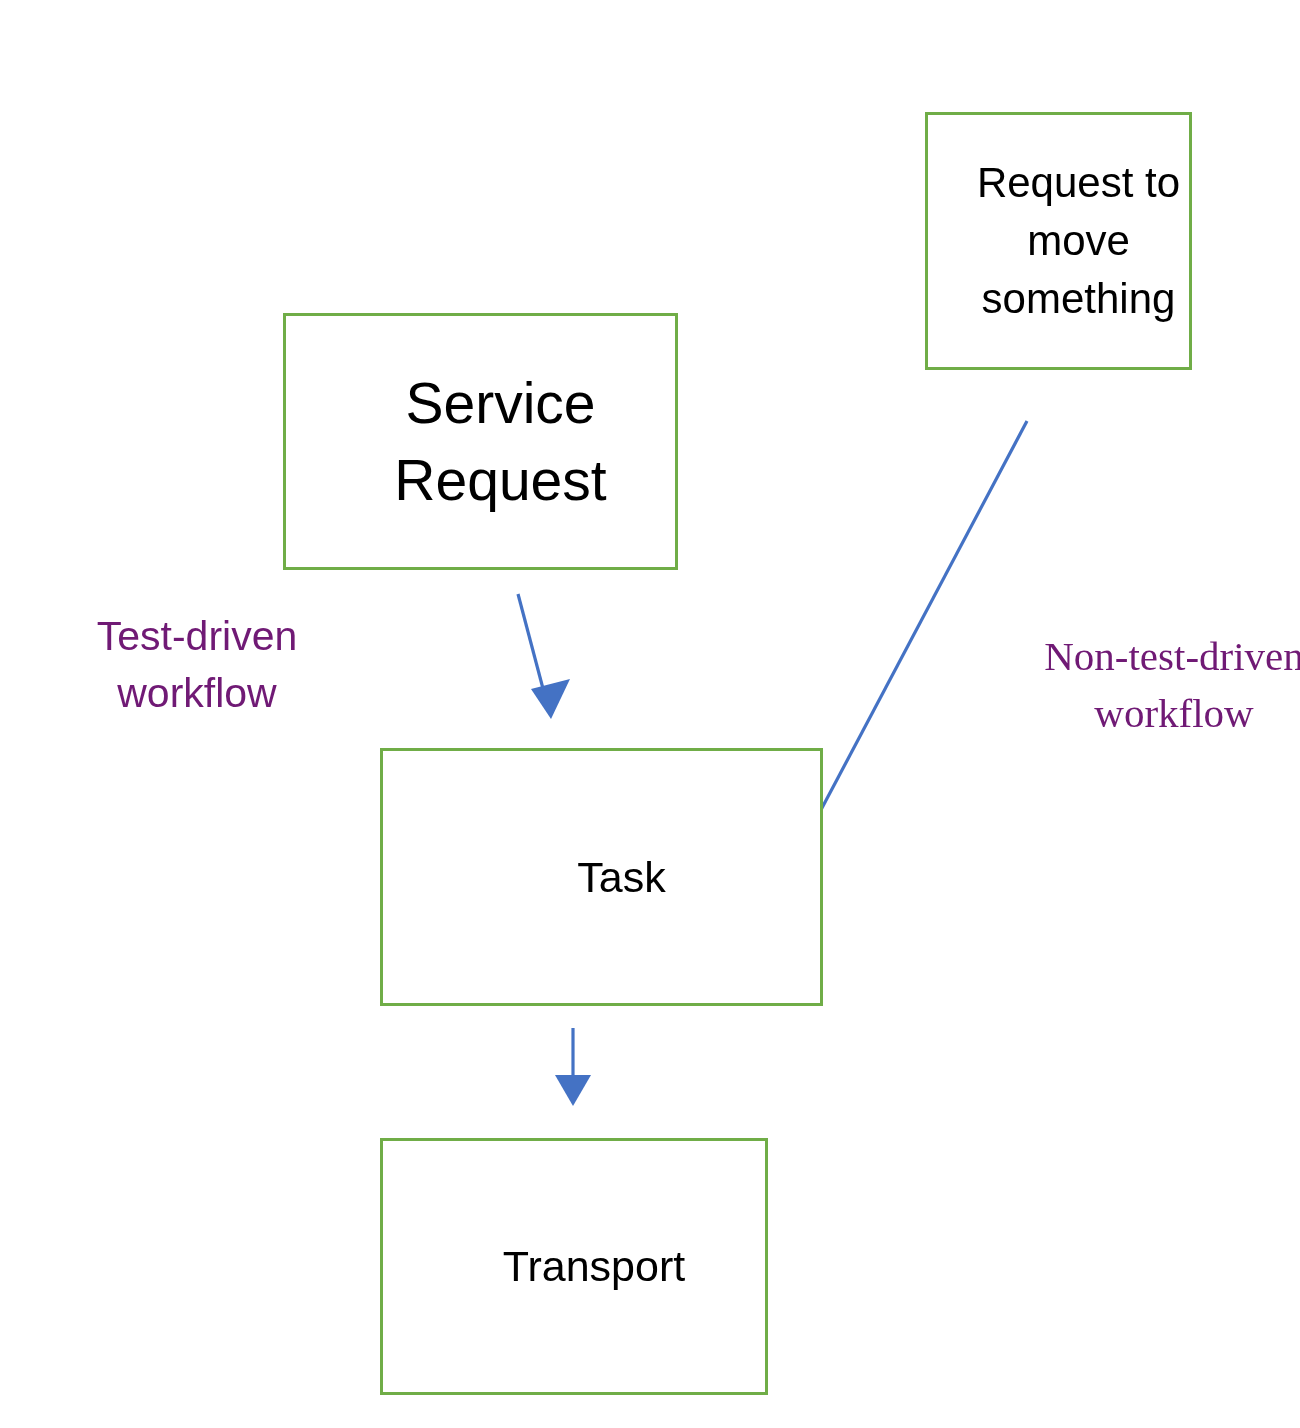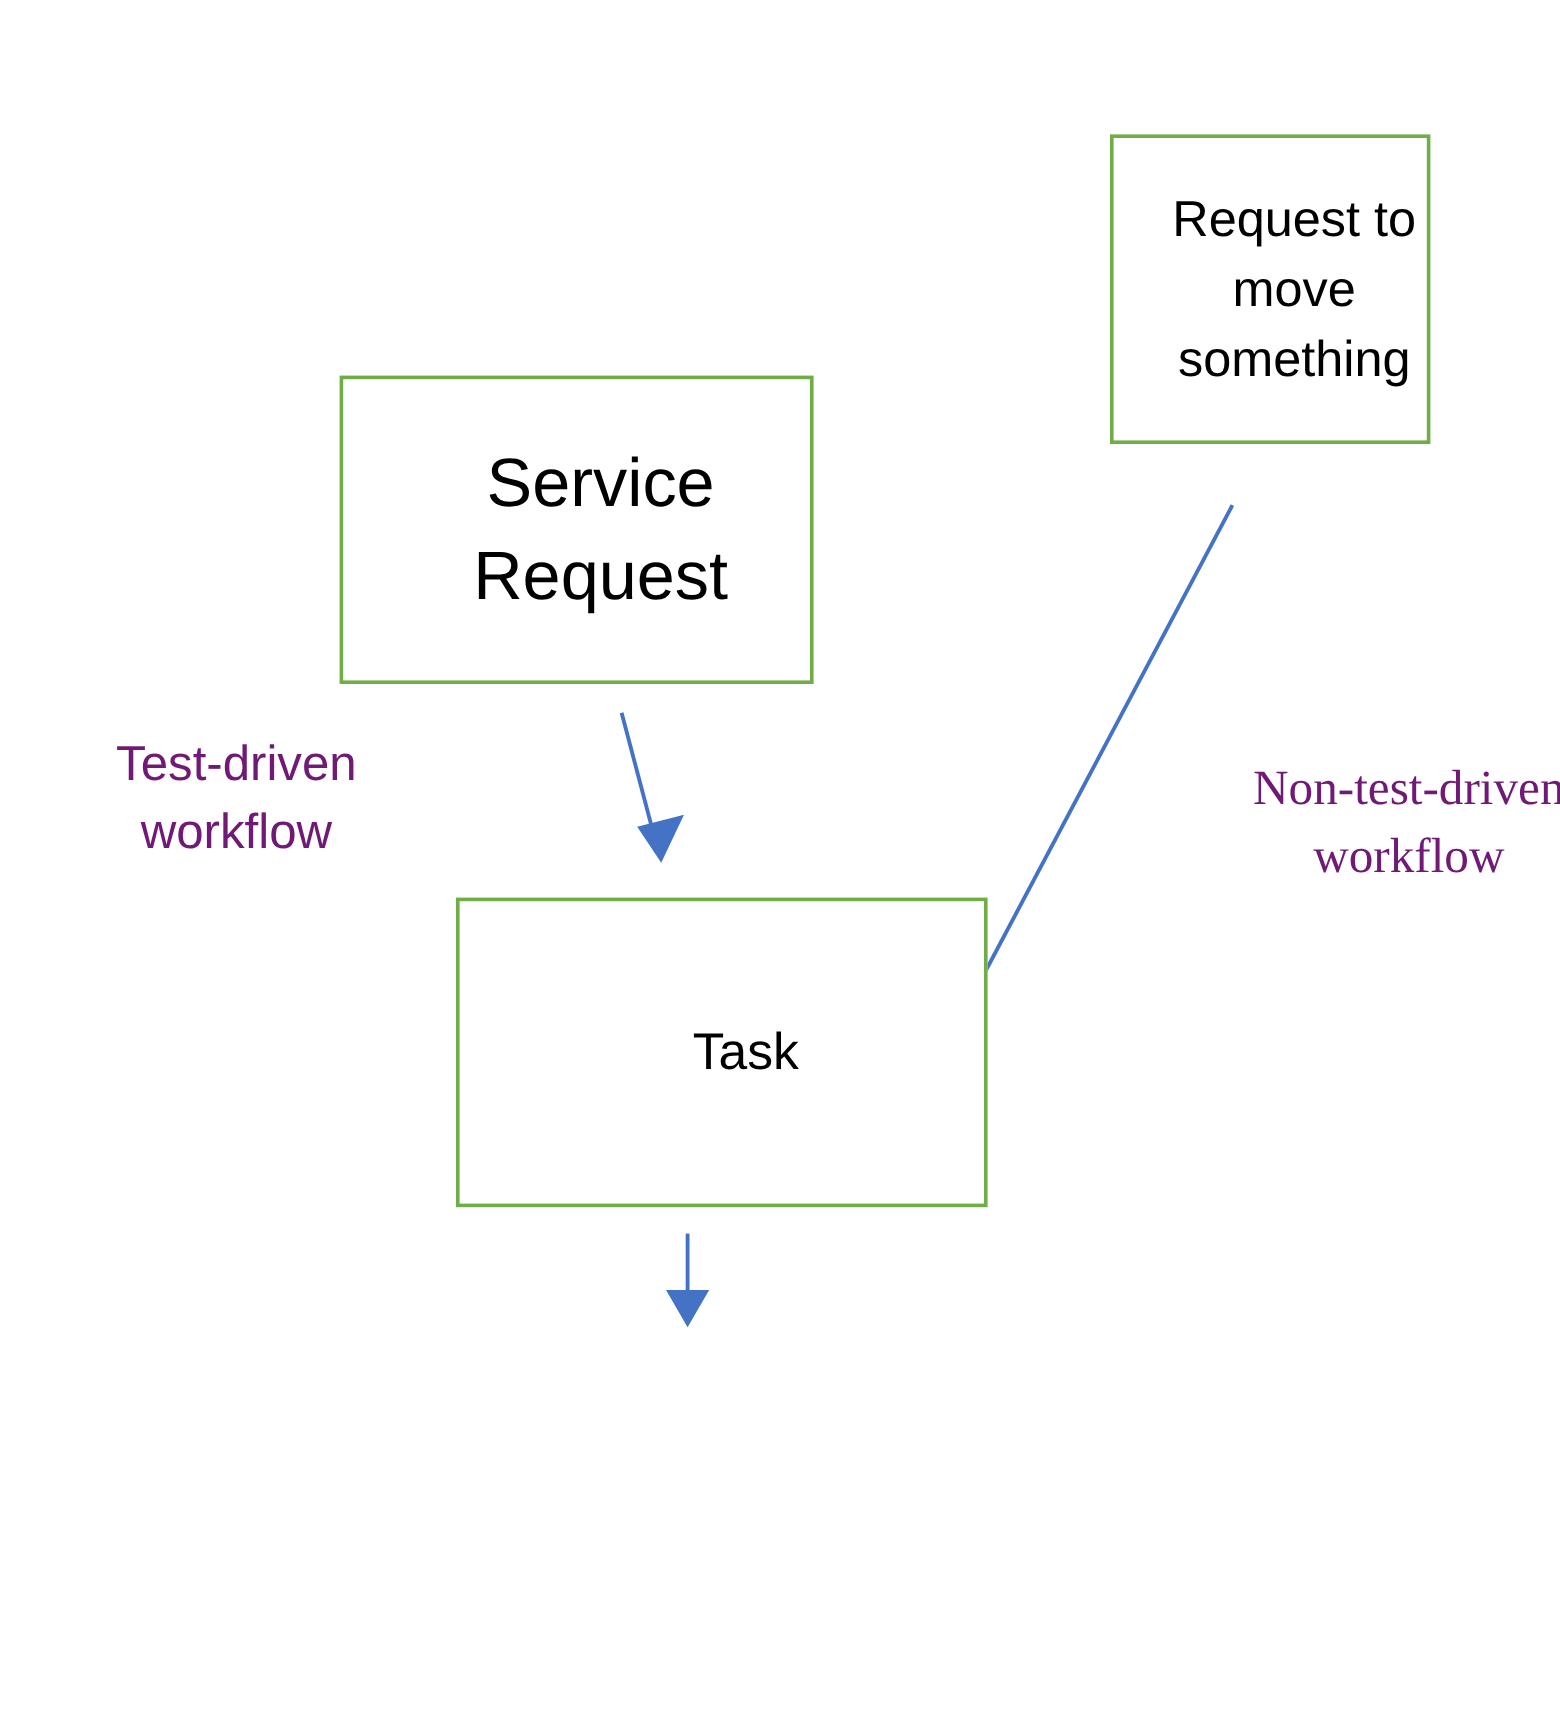--- a/index.html
+++ b/index.html
@@ -127,18 +127,21 @@
   </div>
 
   <div class="node" id="node-service-request" style="--node-border:#70AD47">
     <span class="node-label">Service Request</span>
   </div>
 
   <div class="node" id="node-task" style="--node-border:#70AD47">
     <span class="node-label">Task</span>
   </div>
 
+  <div class="node" id="node-transport" style="--node-border:#70AD47">
+    <span class="node-label">Transport</span>
+  </div>
 
   <div class="annotation" id="annotation-test-driven">Test-driven workflow</div>
 
   <div class="annotation" id="annotation-non-test-driven">Non-test-driven workflow</div>
 
 </div>
 
 </body></html>

